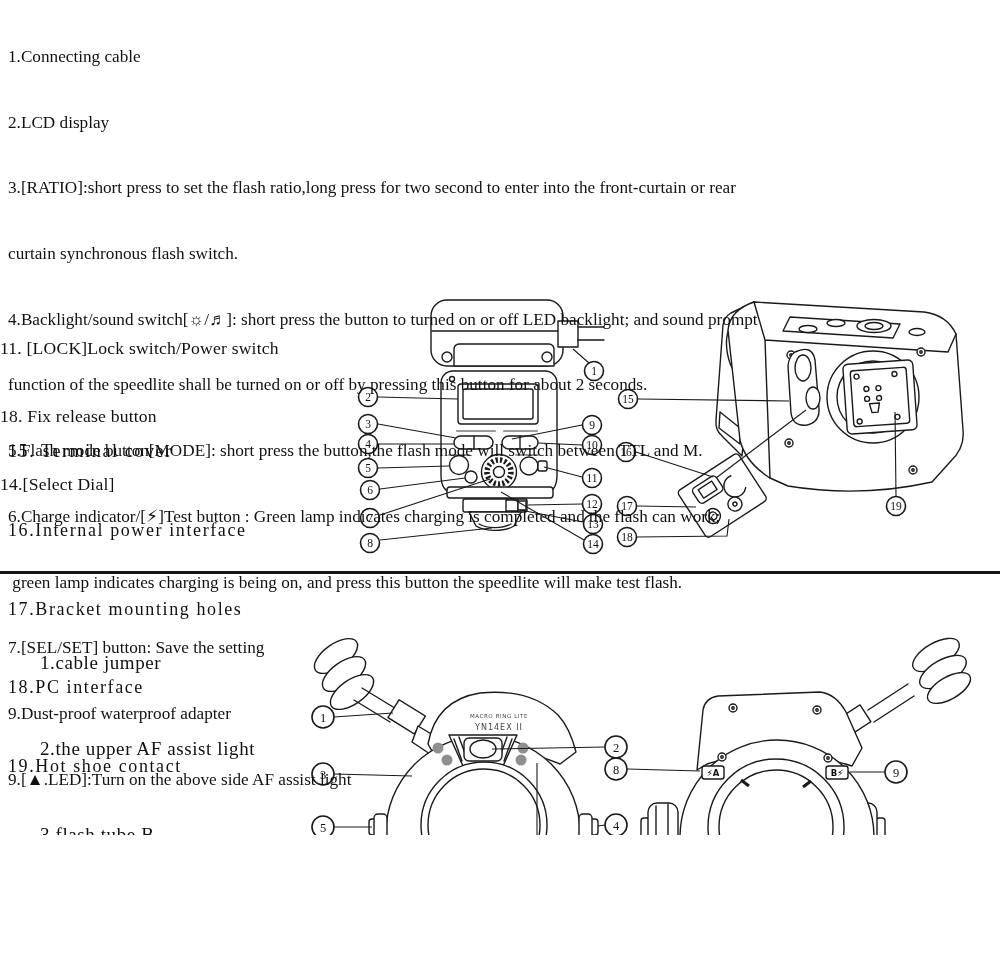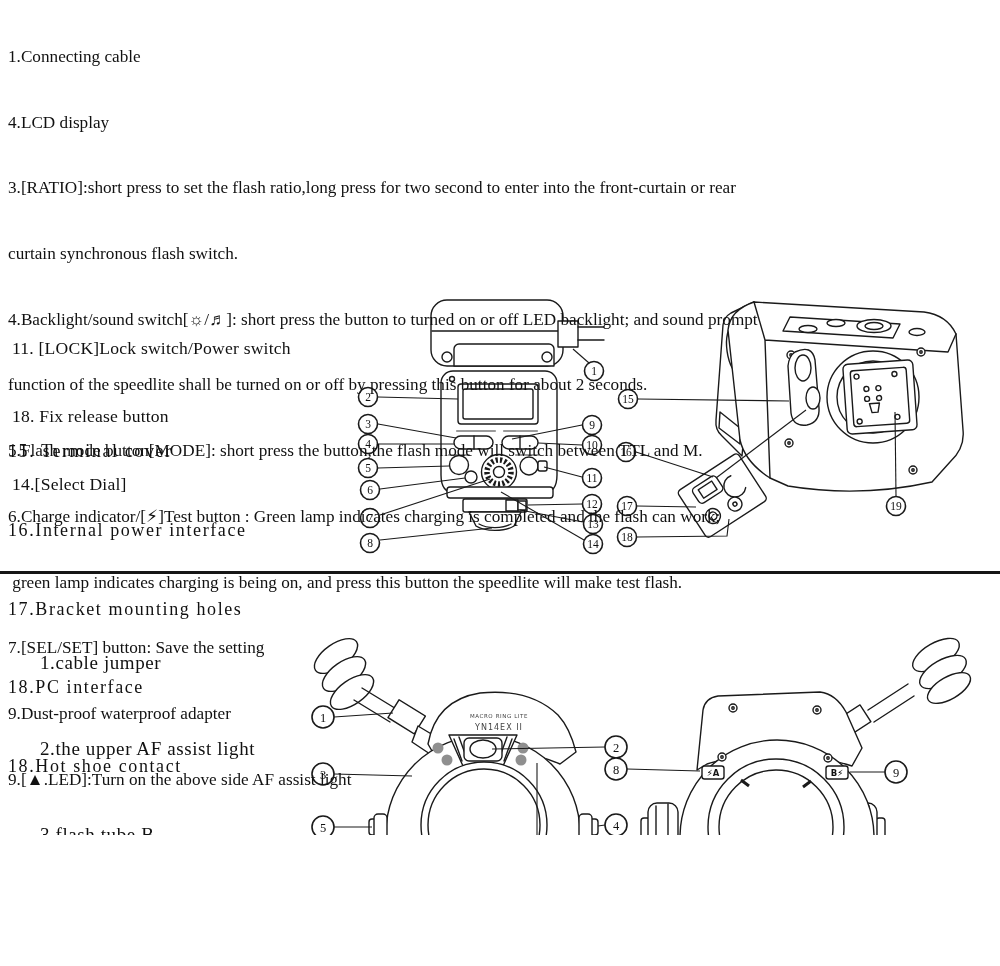--- a/index.html
+++ b/index.html
@@ -1,21 +1,21 @@
 <!DOCTYPE html>
 <html><head>
 <meta charset="utf-8">
 <style>
   html,body{margin:0;padding:0;background:#fff;}
   .page{position:relative;width:1000px;height:835px;background:#ffffff;overflow:hidden;
         font-family:"Liberation Serif","DejaVu Serif","DejaVu Sans",serif;color:#111;}
   .svg-art{position:absolute;left:0;top:0;z-index:1;}
   .txt{position:absolute;white-space:pre;z-index:2;}
   .la{left:8px;top:2px;font-size:17.2px;line-height:21.9px;}
-  .lb{left:12px;top:292px;font-size:17.6px;line-height:22.6px;letter-spacing:0.2px;}
+  .lb{left:0;top:292px;font-size:17.6px;line-height:22.6px;letter-spacing:0.2px;}
   .lc{left:8px;top:386px;font-size:18px;line-height:26.2px;letter-spacing:1.6px;}
   .ld{left:40px;top:592px;font-size:19px;line-height:28.6px;letter-spacing:0.6px;}
   .divider{position:absolute;left:0;top:571px;width:1000px;height:3px;background:#161616;z-index:2;}
   
   .ln{fill:none;stroke:#1a1a1a;stroke-width:1.4;stroke-linejoin:round;stroke-linecap:round;}
   .fw{fill:#ffffff;stroke:#1a1a1a;stroke-width:1.4;stroke-linejoin:round;}
   .ldr{fill:none;stroke:#1a1a1a;stroke-width:1.1;}
   .smudge{fill:none;stroke:#9a9a9a;stroke-width:2.2;stroke-linecap:round;}
   .co{fill:#ffffff;stroke:#1a1a1a;stroke-width:1.6;}
   .cot{font-family:"Liberation Serif",serif;font-size:11.5px;fill:#111;text-anchor:middle;}
@@ -24,21 +24,21 @@
   .tinytxt{font-family:"DejaVu Sans","Liberation Sans",sans-serif;fill:#444;text-anchor:middle;}
   .badgetxt{font-family:"DejaVu Sans","Liberation Sans",sans-serif;fill:#111;text-anchor:middle;font-weight:bold;}
 </style>
 </head>
 <body>
 
 <div class="page">
 
   <div class="txt la">
     <div>1.Connecting cable</div>
-    <div>4.LCD display</div>
+    <div>2.LCD display</div>
     <div>3.[RATIO]:short press to set the flash ratio,long press for two second to enter into the front-curtain or rear</div>
     <div>curtain synchronous flash switch.</div>
     <div>4.Backlight/sound switch[☼/♬]: short press the button to turned on or off LED backlight; and sound prompt</div>
     <div>function of the speedlite shall be turned on or off by pressing this button for about 2 seconds.</div>
     <div>5.Flash mode button[MODE]: short press the button,the flash mode will switch between TTL and M.</div>
     <div>6.Charge indicator/[⚡]Test button : Green lamp indicates charging is completed and the flash can work;</div>
     <div> green lamp indicates charging is being on, and press this button the speedlite will make test flash.</div>
     <div>7.[SEL/SET] button: Save the setting</div>
     <div>9.Dust-proof waterproof adapter</div>
     <div>9.[▲.LED]:Turn on the above side AF assist light</div>
@@ -49,21 +49,21 @@
     <div>11. [LOCK]Lock switch/Power switch</div>
     <div>18. Fix release button</div>
     <div>14.[Select Dial]</div>
   </div>
 
   <div class="txt lc">
     <div>15. Terminal cover</div>
     <div>16.Internal power interface</div>
     <div>17.Bracket mounting holes</div>
     <div>18.PC interface</div>
-    <div>18.Hot shoe contact</div>
+    <div>19.Hot shoe contact</div>
   </div>
 
   <div class="divider"></div>
 
   <div class="txt ld">
     <div><span>1.cable jumper</span></div>
     <div><span>2.the upper AF assist light</span></div>
     <div><span>3.flash tube B</span></div>
     <div><span>4.the left releasing button</span></div>
     

